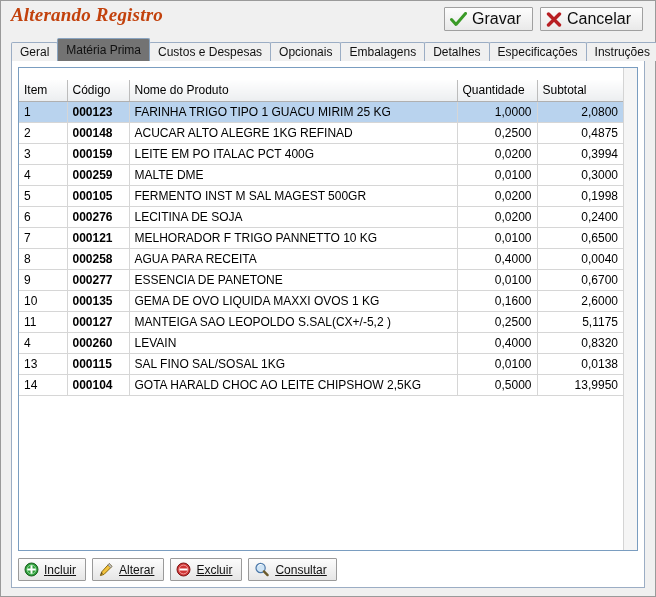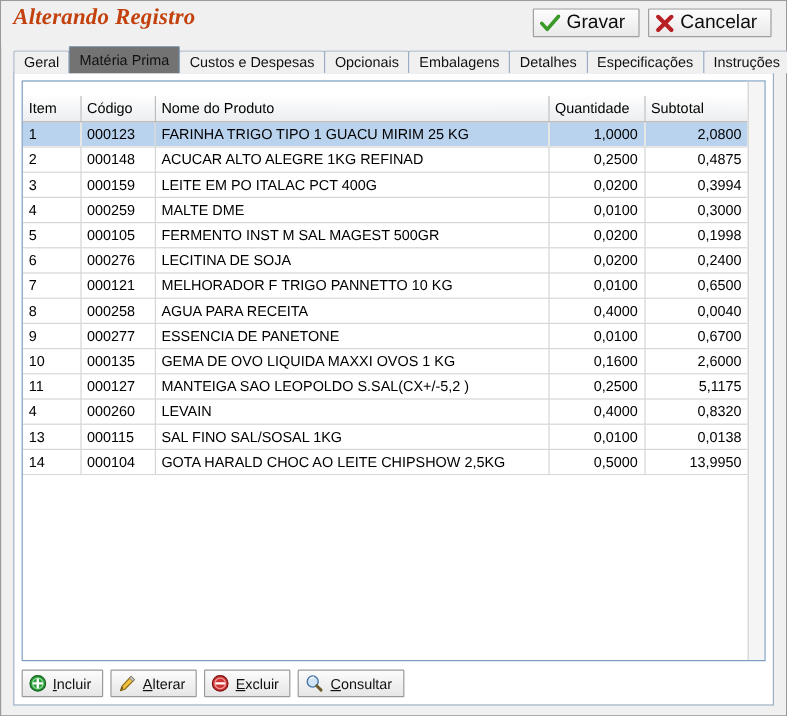--- a/index.html
+++ b/index.html
@@ -196,21 +196,21 @@
     height: 21px;
     box-sizing: border-box;
     white-space: nowrap;
     overflow: hidden;
     color: #000;
   }
   table.grid-table tr.sel td {
     background: #b9d3ee;
   }
   .c-item   { width: 48px; }
-  .c-code   { width: 62px; }
+  .c-code   { width: 62px; font-weight: bold; }
   .c-name   { width: auto; }
   .c-qty    { width: 80px; text-align: right; }
   .c-sub    { width: 86px; text-align: right; border-right: none !important; }
   th.c-qty, th.c-sub { text-align: left; }
   .grid-filler { flex: 1 1 auto; background: #fff; }
 
   
   .btnbar {
     flex: 0 0 auto;
     padding-top: 7px;
@@ -223,20 +223,21 @@
     background: linear-gradient(#fcfcfc, #e6e6e6);
     border: 1px solid #9a9a9a;
     border-radius: 1px;
     display: flex;
     align-items: center;
     padding: 0 9px 0 5px;
     gap: 5px;
     font-size: 12px;
     color: #111;
     cursor: default;
+    text-decoration: underline;
   }
   .act-btn u { text-decoration: underline; }
 
   .ico { display:inline-block; flex:0 0 auto; line-height:0; }
 </style>
 </head>
 <body>
 
 <div class="window">
 

